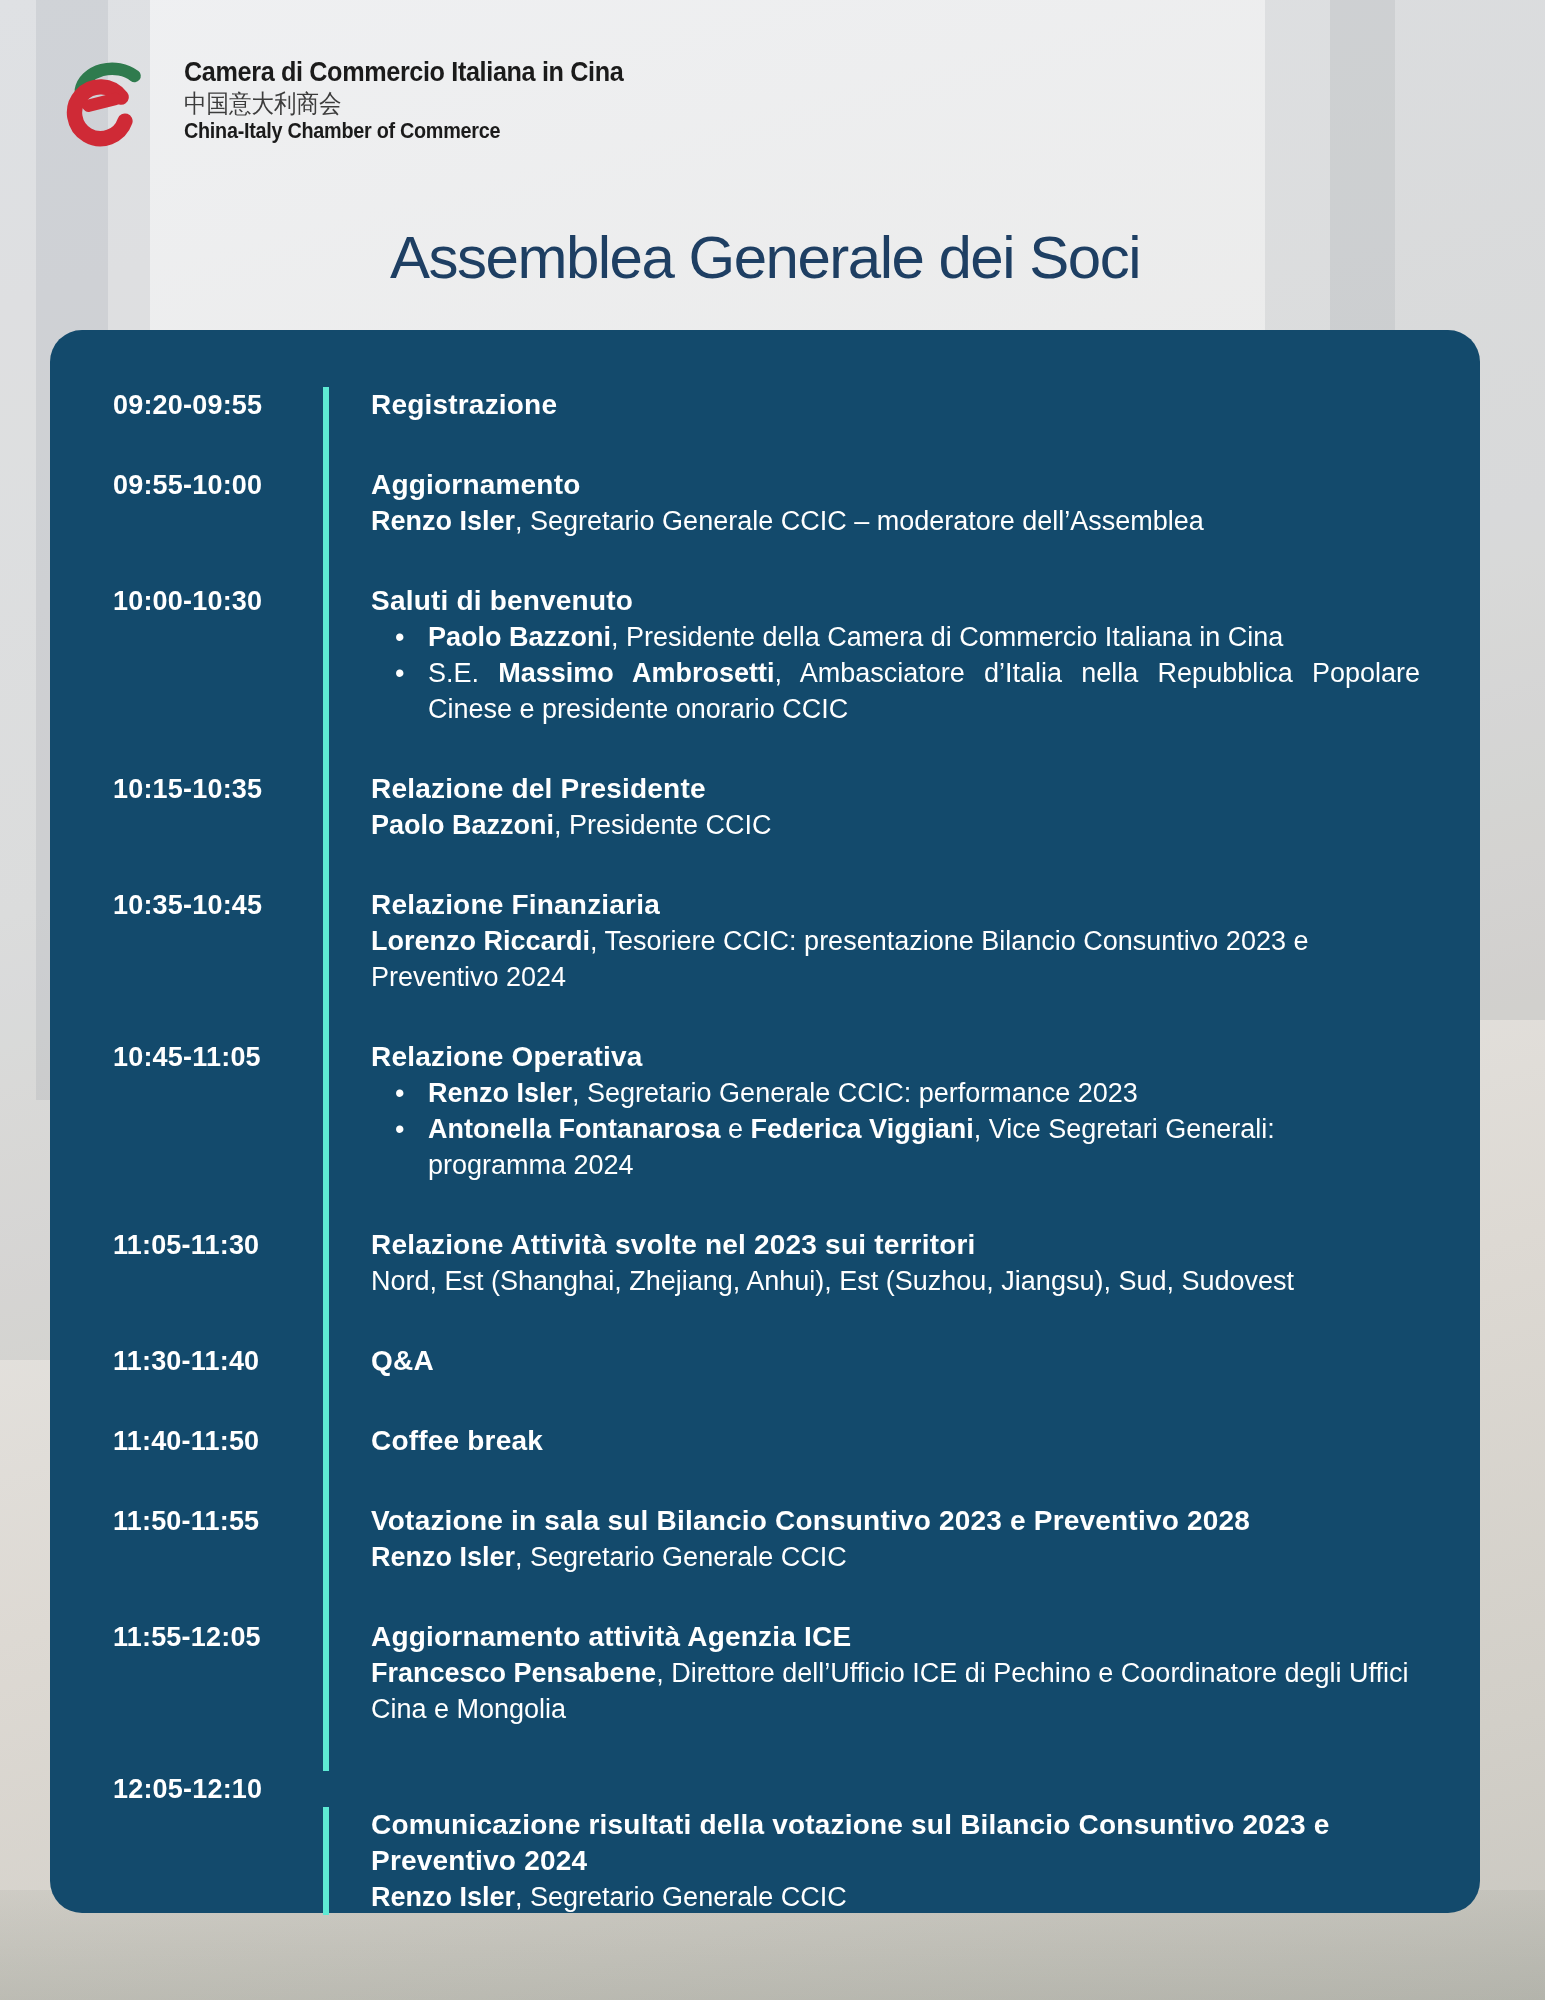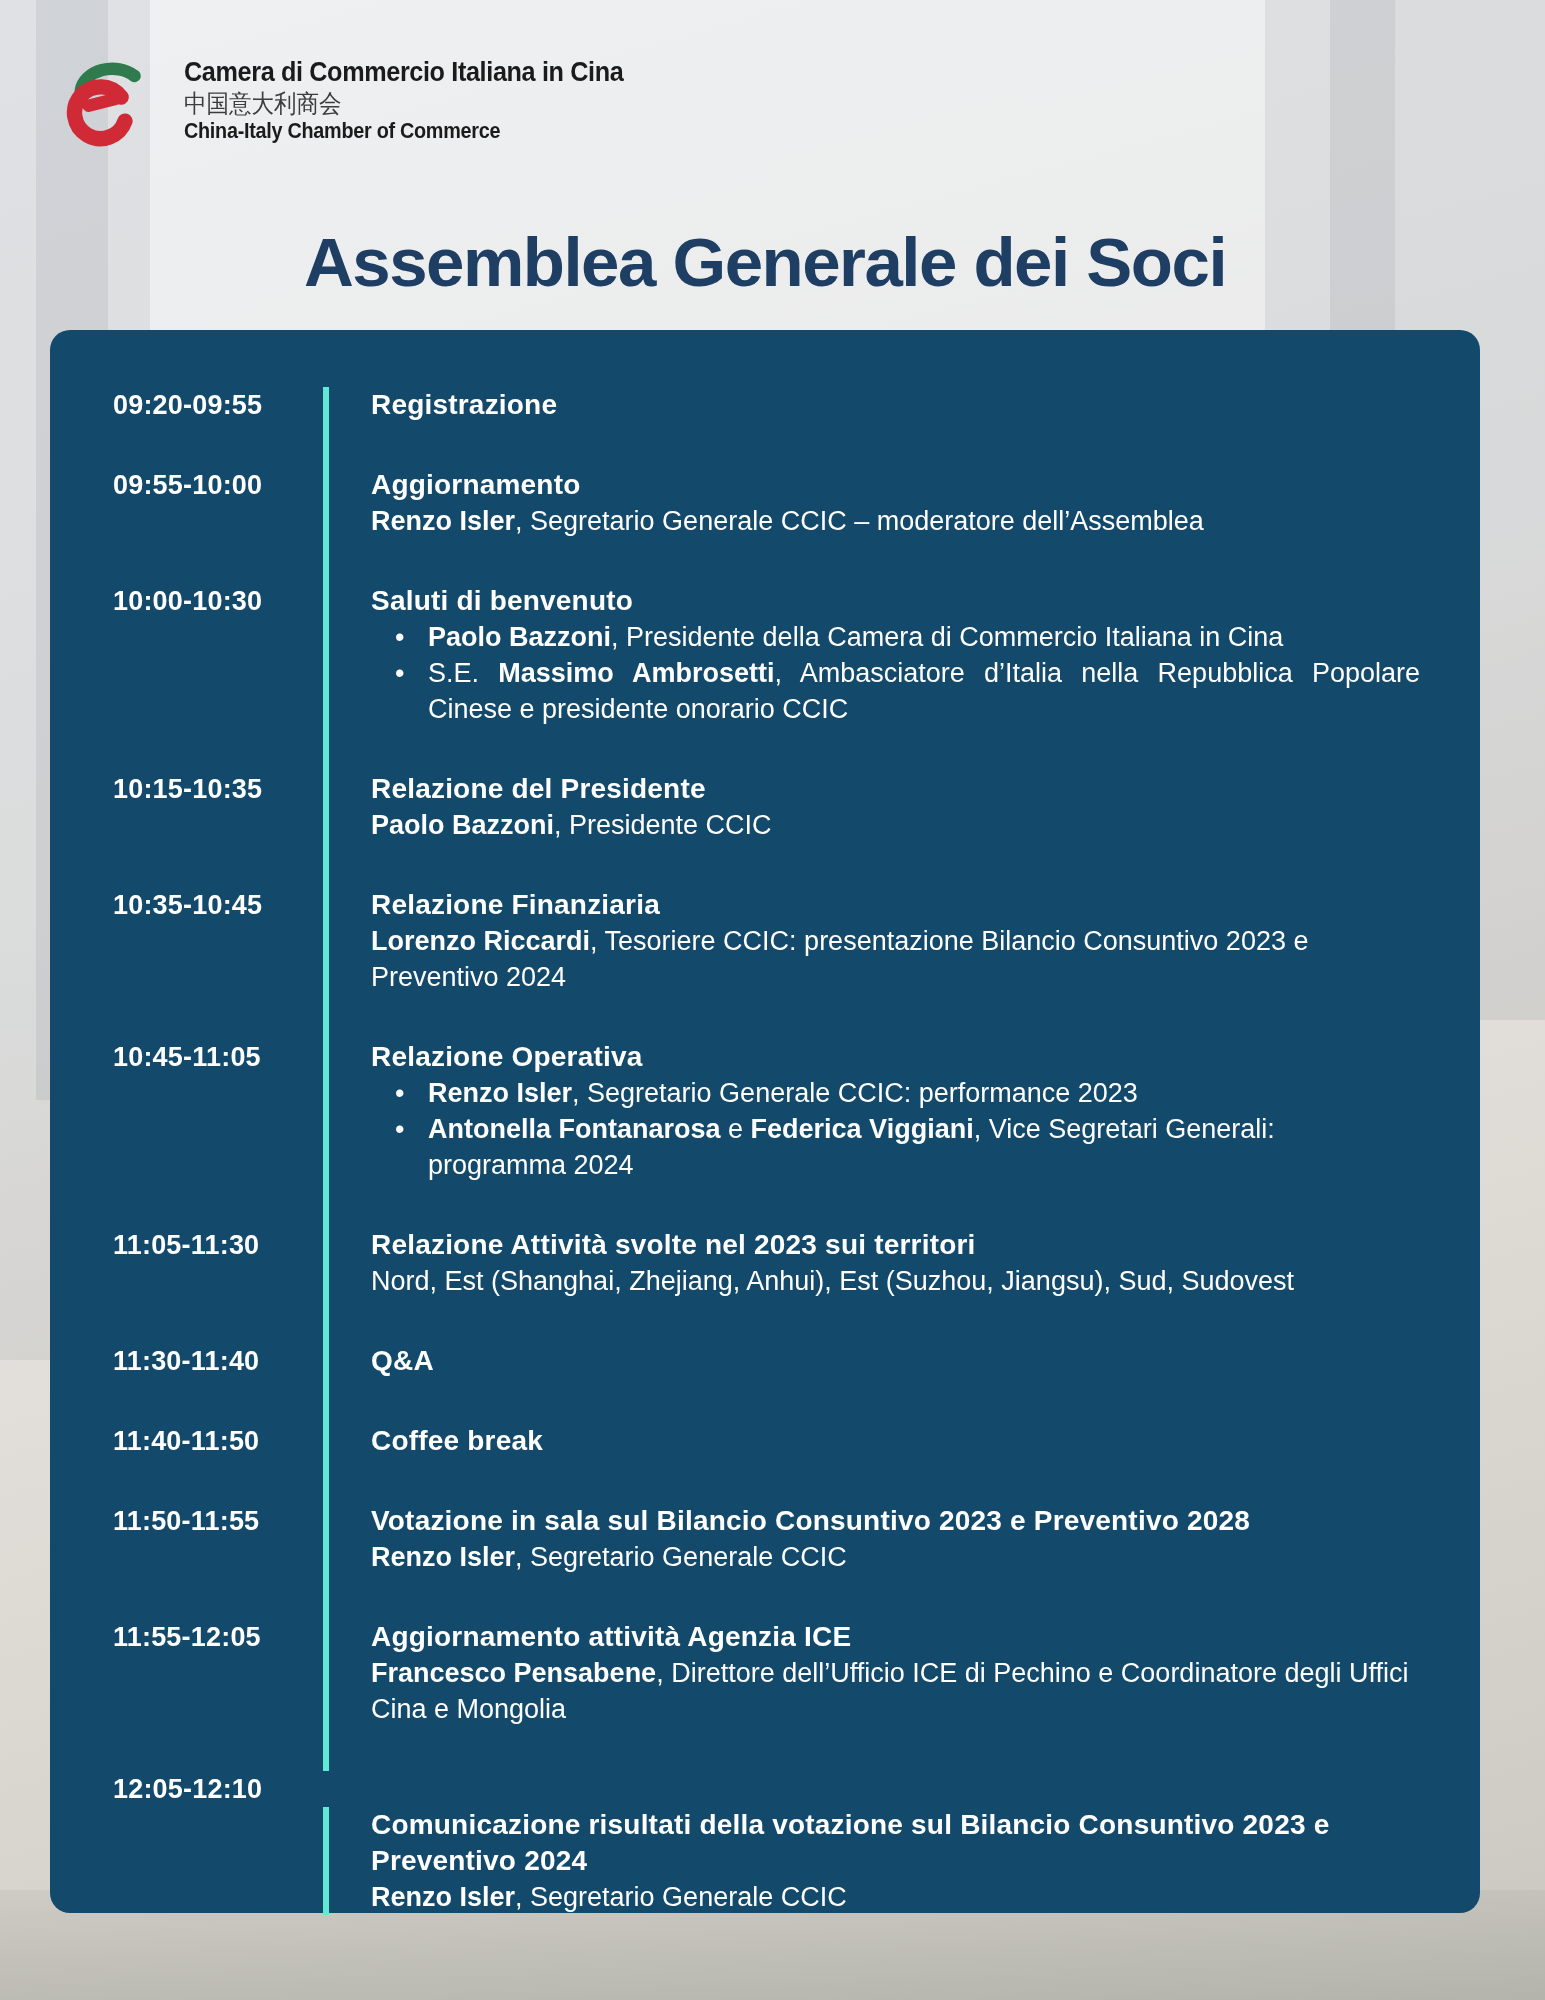--- a/index.html
+++ b/index.html
@@ -26,28 +26,28 @@
   .logo-wrap{position:absolute;left:52px;top:52px;display:flex;align-items:center;gap:22px;}
   .logo-mark{width:96px;height:96px;flex:none;}
   .logo-text{margin-left:14px;color:#1b1b1b;}
   .logo-text>div{transform:scaleX(.90);transform-origin:left center;white-space:nowrap;}
   .logo-l1{font-size:28px;font-weight:700;letter-spacing:-.4px;line-height:32px;}
   .logo-l2{font-size:25px;font-weight:400;color:#3c3c3c;line-height:30px;}
   .logo-l3{font-size:22px;font-weight:700;letter-spacing:-.3px;line-height:26px;}
 
   .poster-title{
     position:absolute;left:50px;top:228px;width:1430px;
-    text-align:center;font-size:69px;font-weight:700;letter-spacing:-1.5px;
+    text-align:center;font-size:60px;font-weight:400;letter-spacing:-1.5px;
     color:#1e3f63;line-height:1;margin:0;
   }
 
   
   .panel{
     position:absolute;left:50px;top:330px;width:1430px;height:1583px;
-    background:#134a6c;border-radius:20px;
+    background:#134a6c;border-radius:32px;
     box-sizing:border-box;padding:57px 60px 0 63px;
     color:#ffffff;
   }
   .row{display:flex;align-items:stretch;}
   .time{
     flex:none;width:210px;font-size:27px;font-weight:700;letter-spacing:.2px;
     line-height:36px;padding-top:0;
   }
   .content{
     flex:1;border-left:6px solid #5eead4;

